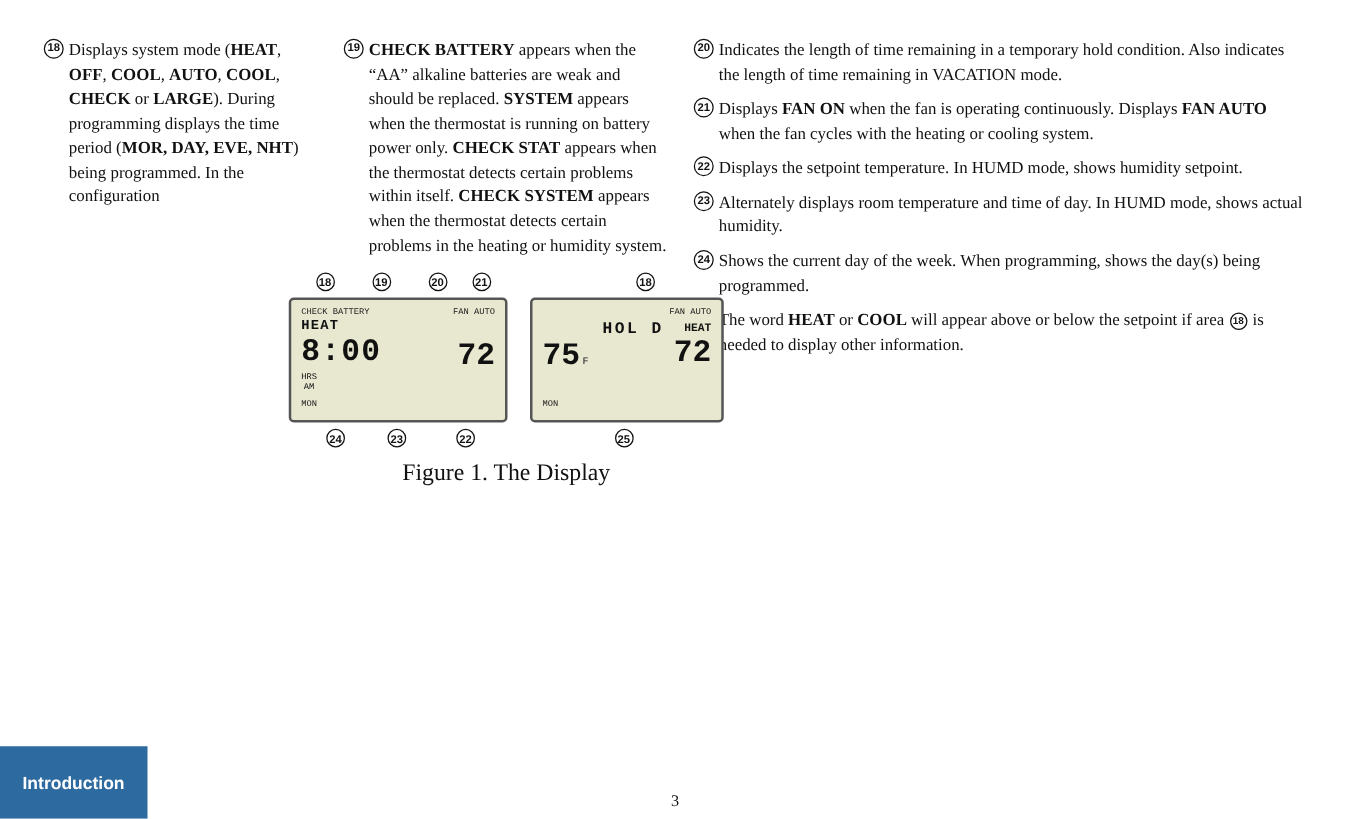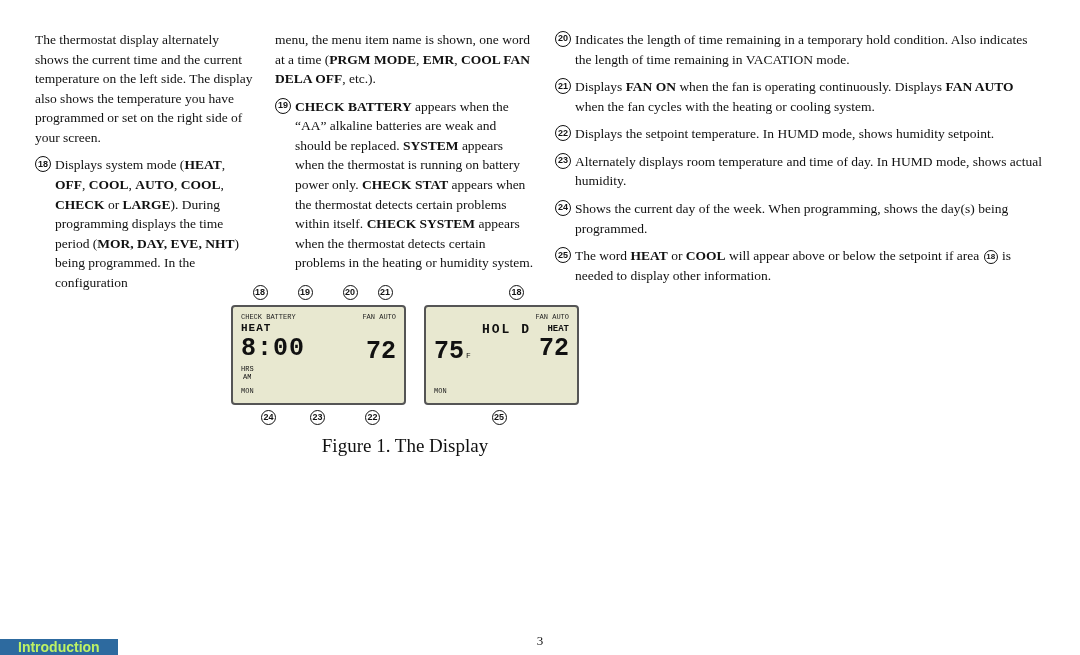--- a/index.html
+++ b/index.html
@@ -148,24 +148,24 @@
       font-size: 13px;
       padding: 6px 0;
     }
 
     
     .bottom-tab {
       position: absolute;
       bottom: 0;
       left: 0;
       background: #2d6a9f;
-      color: #bef264;
+      color: #ffffff;
       font-size: 14px;
       font-weight: bold;
-      padding: 0 18px;
+      padding: 21px 18px;
       font-family: Arial, sans-serif;
     }
 
     .superscript-circle {
       display: inline-flex;
       align-items: center;
       justify-content: center;
       width: 14px;
       height: 14px;
       border: 1.3px solid #111;
@@ -204,34 +204,30 @@
       align-items: center;
     }
   </style>
 </head>
 <body>
 
 <div class="page-content">
   <div class="main-columns">
 
     <div class="col-left">
-      <p>The thermostat display alternately shows the current time and the current temperature on the left side. The display also shows the temperature you have programmed or set on the right side of your screen.</p>
 
       <div class="numbered-item">
         <span class="circle-num">18</span>
         <span class="item-text">
           Displays system mode (<b>HEAT</b>, <b>OFF</b>, <b>COOL</b>, <b>AUTO</b>, <b>COOL</b>, <b>CHECK</b> or <b>LARGE</b>). During programming displays the time period (<b>MOR, DAY, EVE, NHT</b>) being programmed. In the configuration
         </span>
       </div>
     </div>
 
     <div class="col-middle">
-      <p>
-        menu, the menu item name is shown, one word at a time (<b>PRGM MODE</b>, <b>EMR</b>, <b>COOL FAN&nbsp; DELA OFF</b>, etc.).
-      </p>
 
       <div class="numbered-item">
         <span class="circle-num">19</span>
         <span class="item-text">
           <b>CHECK BATTERY</b> appears when the “AA” alkaline batteries are weak and should be replaced. <b>SYSTEM</b> appears when the thermostat is running on battery power only. <b>CHECK STAT</b> appears when the thermostat detects certain problems within itself. <b>CHECK SYSTEM</b> appears when the thermostat detects certain problems in the heating or humidity system.
         </span>
       </div>
 
       <div class="figure-area">
         <div class="displays-row">

